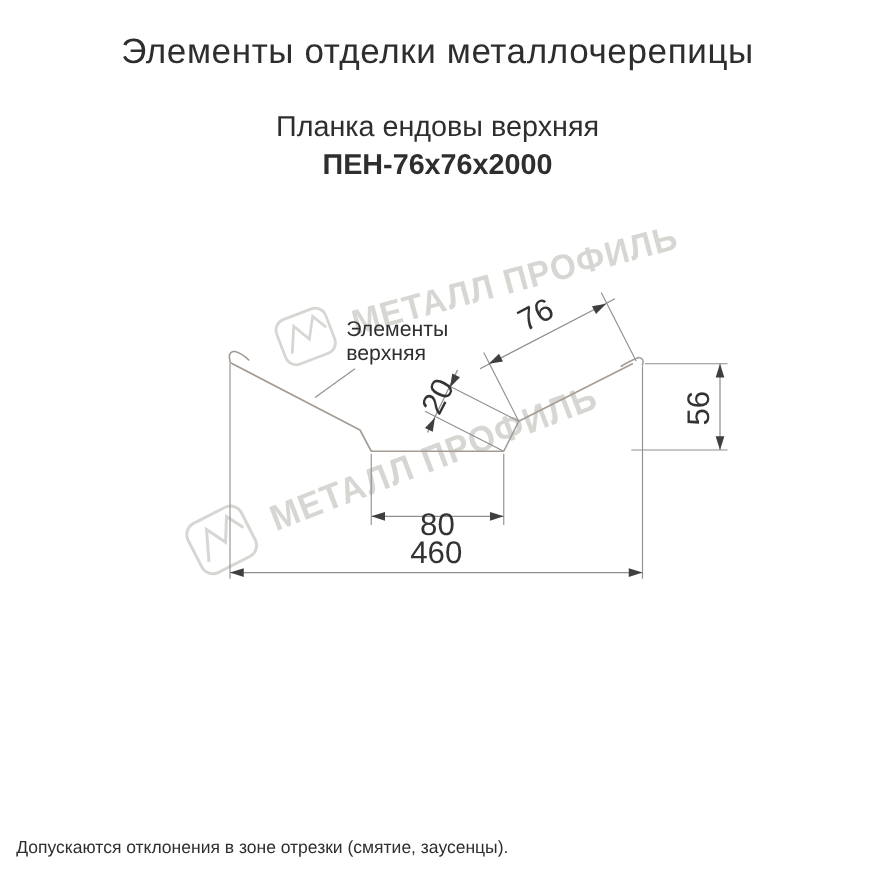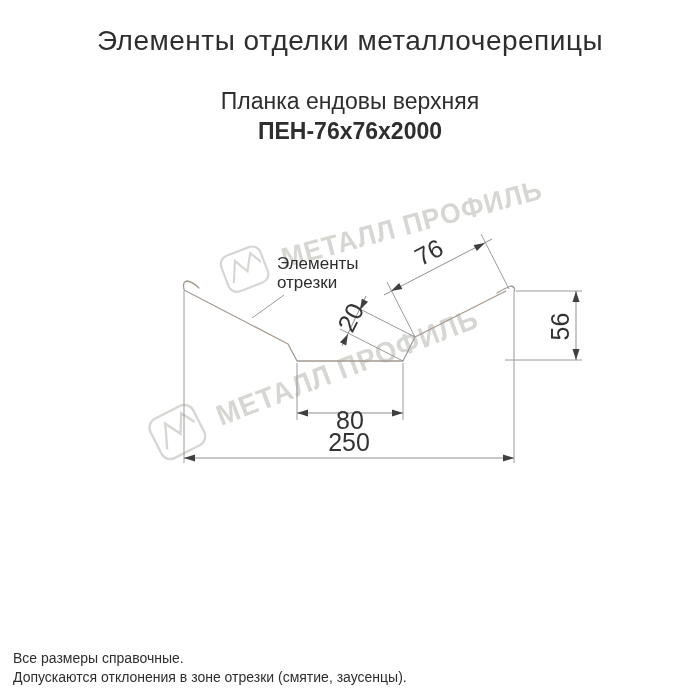--- a/index.html
+++ b/index.html
@@ -133,26 +133,25 @@
       <polygon points="360,310 368,301.8 361.8,298.7"></polygon>
     </g>
 
     <g class="profile">
       <path d="M 184,290 L 288,344 L 297,361 L 403,361 L 415,337 L 506,291"></path>
       <path d="M 199,288 Q 193,282 187,281 Q 182,282 184,289"></path>
       <path d="M 497,293 Q 505,288 511,286 Q 516,287 514,292"></path>
     </g>
   </svg>
 
-  <div class="dim-text" style="left:309px;top:428px;width:80px;">250</div>
+  <div class="dim-text" style="left:309px;top:428px;width:80px;">460</div>
   <div class="dim-text" style="left:320px;top:383px;width:60px;margin-top:23px;">80</div>
   <div class="dim-text" style="left:520px;top:312px;width:80px;transform:rotate(-90deg);">56</div>
   <div class="dim-text" style="left:399px;top:238px;width:60px;transform:rotate(-28deg);">76</div>
   <div class="dim-text" style="left:321px;top:303px;width:60px;transform:rotate(-63deg);">20</div>
 
   <div class="face-label">
     <div>Элементы</div>
-    <div>отрезки</div>
+    <div>верхняя</div>
   </div>
 
-  <div class="note note-1">Все размеры справочные.</div>
   <div class="note note-2">Допускаются отклонения в зоне отрезки (смятие, заусенцы).</div>
 </div>
 
 </body></html>

